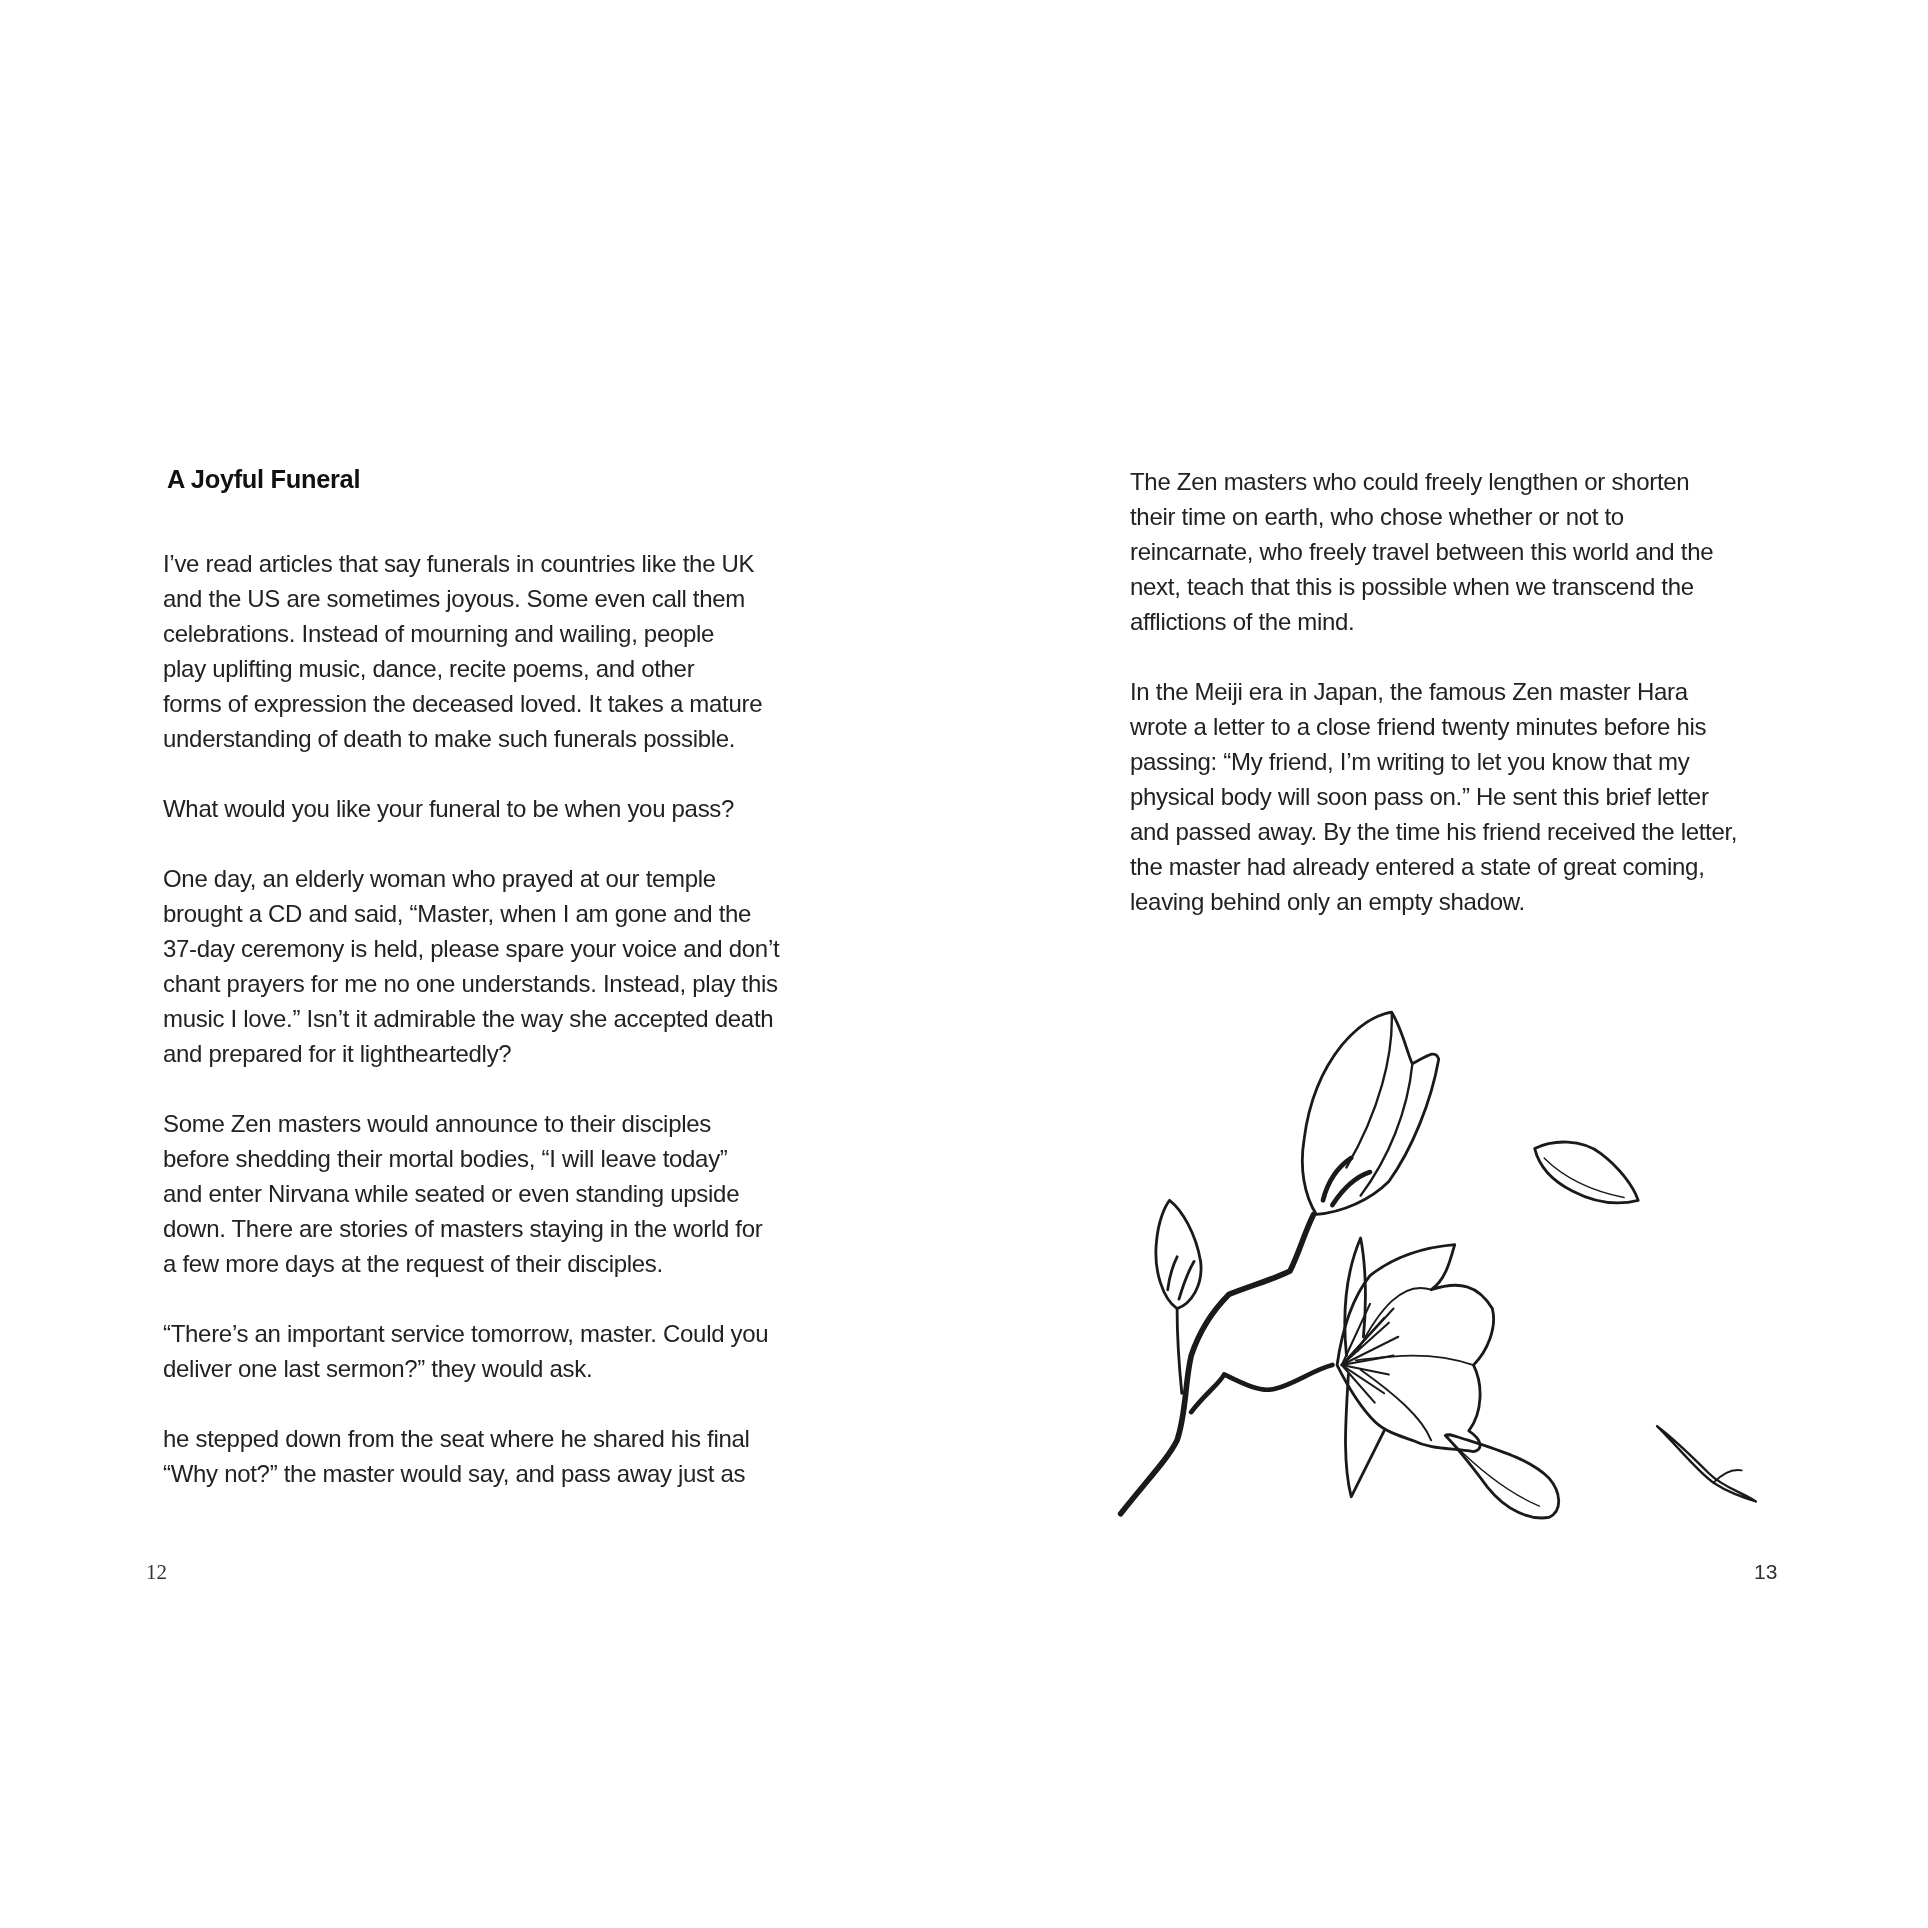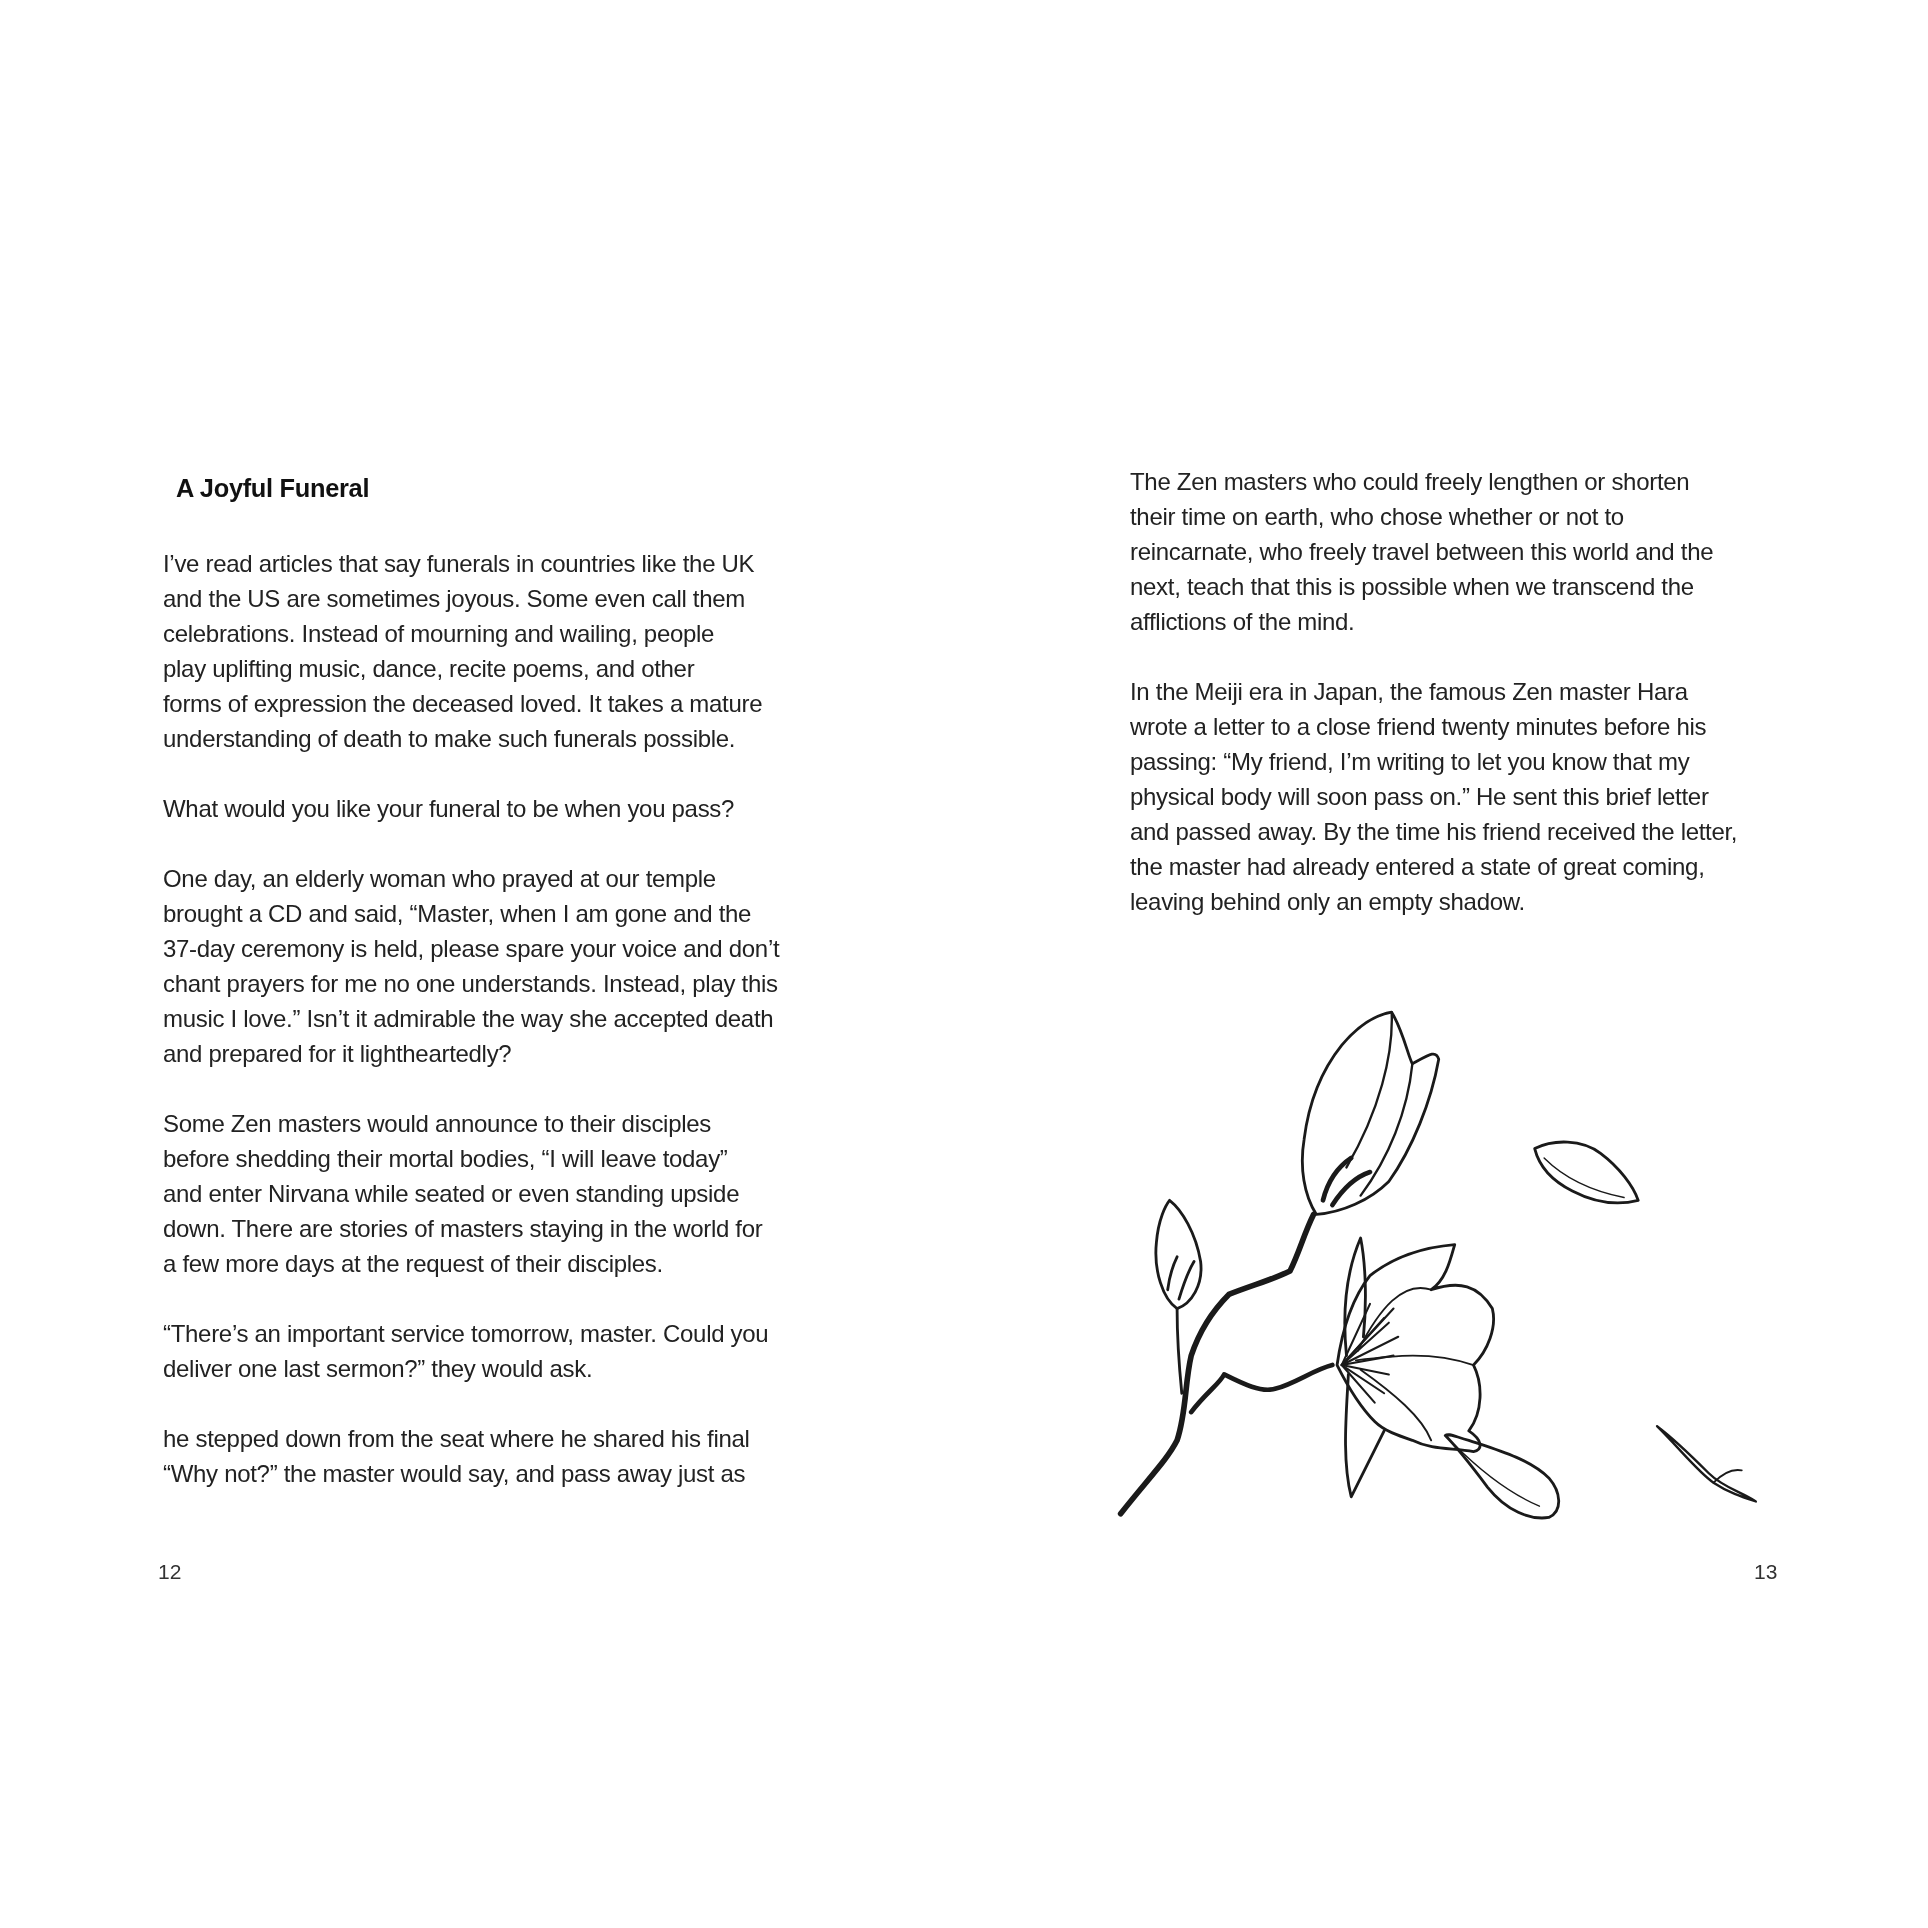--- a/index.html
+++ b/index.html
@@ -24,21 +24,21 @@
     .page-right { left: 964px; width: 964px; }
 
     .heading {
       position: absolute;
       left: 163px;
       top: 461px;
       font-size: 25.4px;
       font-weight: bold;
       color: #111;
       letter-spacing: -0.3px;
-      margin: 13px;
+      margin: 4px;
     }
     .text-col {
       position: absolute;
       font-size: 24px;
       line-height: 35px;
       letter-spacing: -0.3px;
       color: #222;
     }
     .text-col p {
       margin: 0 0 35px 0;
@@ -48,21 +48,21 @@
 
     .left-col { left: 163px; top: 546px; width: 659px; }
     .right-col { left: 1130px; top: 464px; width: 659px; }
 
     .page-number {
       position: absolute;
       top: 1560px;
       font-size: 21px;
       color: #333;
     }
-    .pn-left { left: 158px; }
+    .pn-left { left: 146px; font-family: Liberation Serif, serif; }
     .pn-right { left: 1754px; }
 
     .illustration {
       position: absolute;
       left: 1111px;
       top: 998px;
       width: 678px;
       height: 527px;
     }
     .illustration svg { width: 678px; height: 527px; display: block; }

